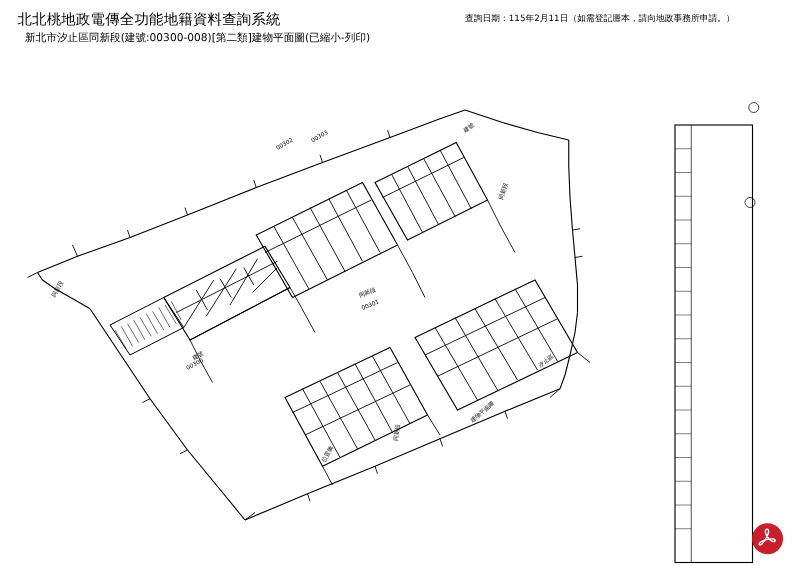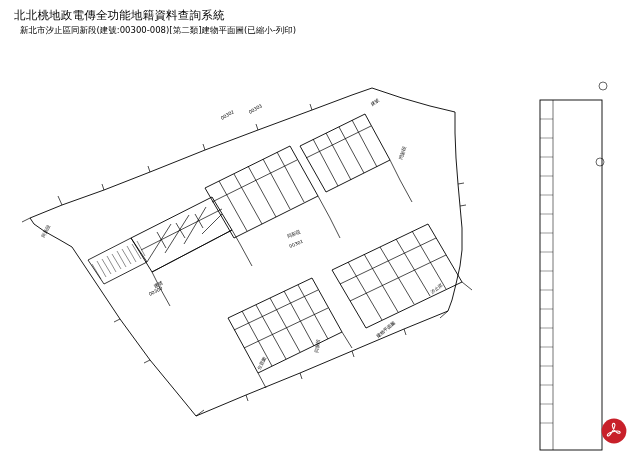--- a/index.html
+++ b/index.html
@@ -66,20 +66,21 @@
   }
   
 </style>
 </head>
 <body>
 
 <div id="page">
 
   <div class="hdr-title">北北桃地政電傳全功能地籍資料查詢系統</div>
   <div class="hdr-sub">新北市汐止區同新段(建號:00300-008)[第二類]建物平面圖(已縮小-列印)</div>
+  <div class="hdr-right">查詢日期：115年2月11日（如需登記謄本，請向地政事務所申請。）</div>
 
   <div id="canvas">
     <svg width="640" height="415" viewBox="0 0 640 415" xmlns="http://www.w3.org/2000/svg">
       <g fill="none" stroke="#000" stroke-width="0.7" stroke-linejoin="miter" stroke-linecap="butt">
 
         <path d="M 30 180 L 62 167 L 104 152 L 150 134 L 205 112 L 258 92 L 312 72 L 352 57 L 372 50" stroke-width="0.9"></path>
         <path d="M 372 50 L 402 60 L 430 68 L 455 74" stroke-width="0.9"></path>
         <path d="M 30 180 L 34 186 L 44 193 L 60 202 L 72 209" stroke-width="0.9"></path>
         <path d="M 72 209 L 96 245 L 120 281 L 150 322 L 178 356 L 196 378" stroke-width="0.9"></path>
         <path d="M 196 378 L 246 357 L 300 335 L 352 313 L 404 291 L 448 273" stroke-width="0.9"></path>

